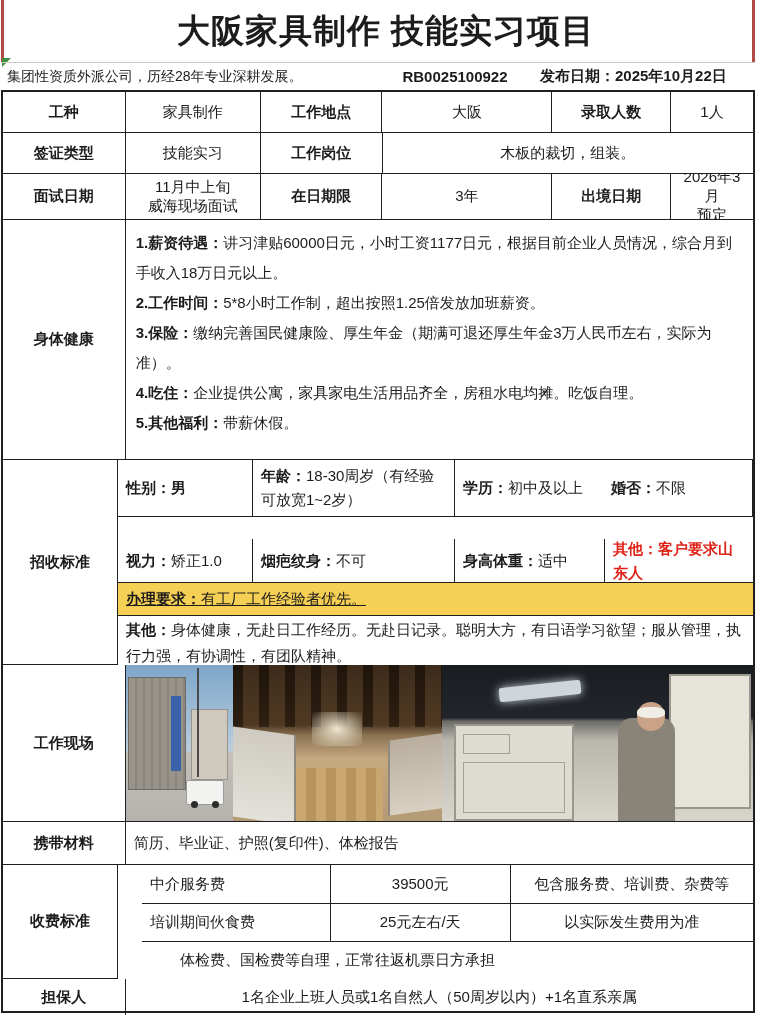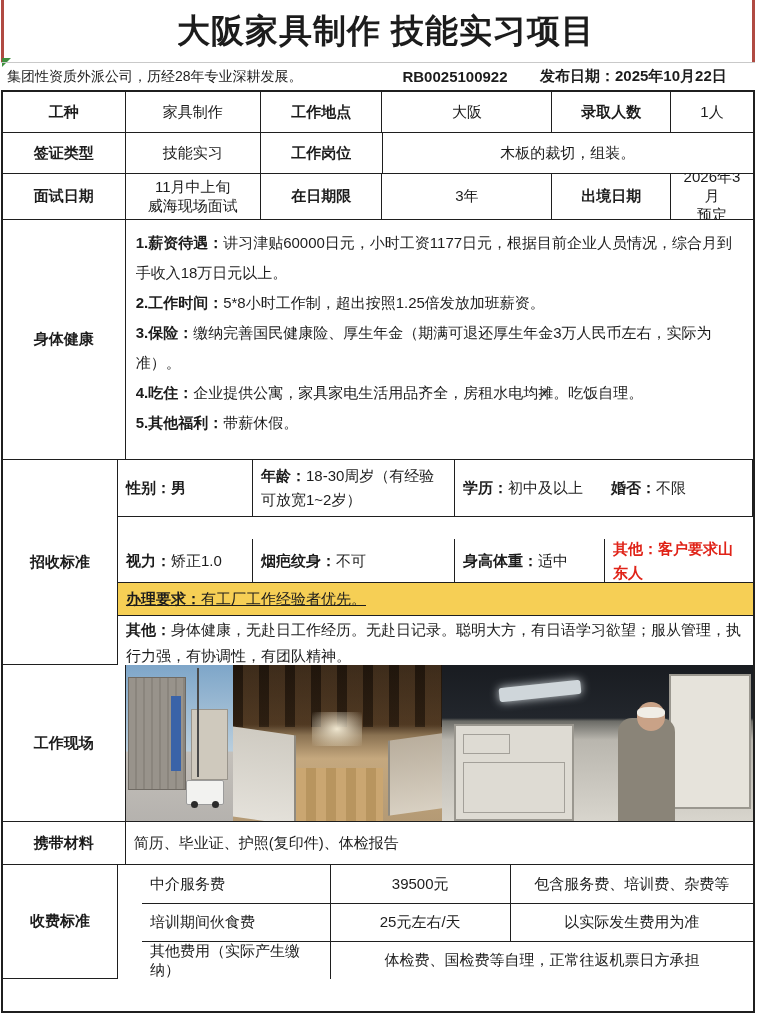--- a/index.html
+++ b/index.html
@@ -242,21 +242,24 @@
           <div class="cell w-fa left fee-item">中介服务费</div>
           <div class="cell w-fb">39500元</div>
           <div class="cell w-fc last">包含服务费、培训费、杂费等</div>
         </div>
         <div class="row h-fee2">
           <div class="cell w-fa left fee-item">培训期间伙食费</div>
           <div class="cell w-fb">25元左右/天</div>
           <div class="cell w-fc last">以实际发生费用为准</div>
         </div>
         <div class="row h-fee3">
-          <div class="cell w-fa left fee-item nob">其他费用（实际产生缴纳）</div>
           <div class="cell w-fmerge last nob">体检费、国检费等自理，正常往返机票日方承担</div>
         </div>
       </div>
     </div>
 
+    <div class="row h-guar">
+      <div class="cell w-lab lbl nob">担保人</div>
+      <div class="cell w-body last nob">1名企业上班人员或1名自然人（50周岁以内）+1名直系亲属</div>
+    </div>
 
   </div>
 </div>
 
 </body></html>

